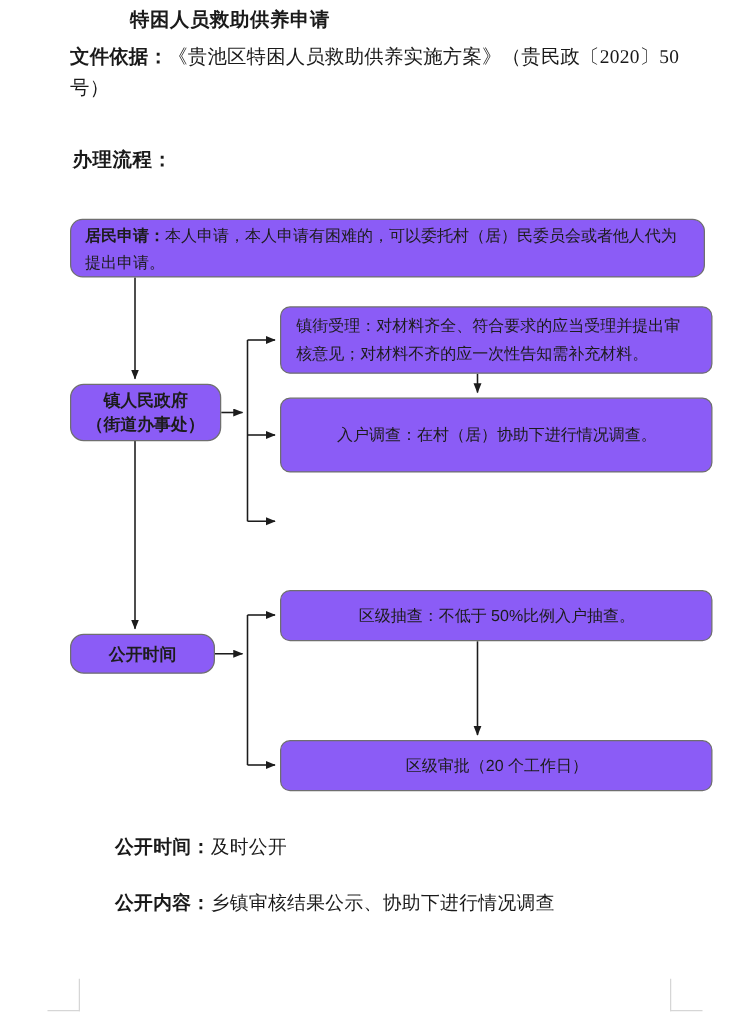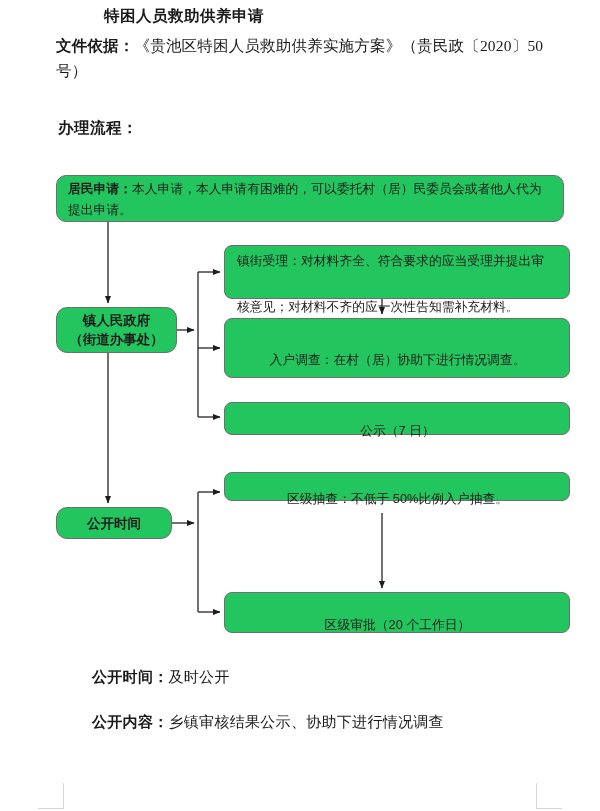--- a/index.html
+++ b/index.html
@@ -69,21 +69,21 @@
     width: 600px;
     height: 811px;
     overflow: visible;
   }
 
   .node {
     position: absolute;
     box-sizing: border-box;
     border: 1px solid #6f6f6f;
     border-radius: 9px;
-    background: #22c55e;
+    background: #8b5cf6;
     display: flex;
     flex-direction: column;
     justify-content: center;
     color: #1c1c1c;
   }
 
   
   .node.actor {
     align-items: center;
     text-align: center;
@@ -99,21 +99,21 @@
     font-family: "Liberation Sans", "DejaVu Sans", sans-serif;
     font-size: 12.8px;
     line-height: 22px;
     padding: 3px 11px 3px 12px;
     border-radius: 8px;
   }
   .node.task.center {
     align-items: center;
     text-align: center;
   }
-  .node.task .ln { display: block; margin-top: 24px; }
+  .node.task .ln { display: block; }
 
   
   .node.intro {
     font-family: "Liberation Sans", "DejaVu Sans", sans-serif;
     font-size: 12.8px;
     line-height: 21px;
     padding: 4px 10px 4px 11px;
     border-radius: 10px;
   }
   .node.intro b { font-weight: bold; }
@@ -206,29 +206,26 @@
 
     <div class="node task" style="left:224px; top:245px; width:346px; height:54px;">
       <span class="ln">镇街受理：对材料齐全、符合要求的应当受理并提出审</span>
       <span class="ln">核意见；对材料不齐的应一次性告知需补充材料。</span>
     </div>
 
     <div class="node task center" style="left:224px; top:318px; width:346px; height:60px;">
       <span class="ln">入户调查：在村（居）协助下进行情况调查。</span>
     </div>
 
-    <div class="node task center" style="left:224px; top:402px; width:346px; height:33px;">
-      <span class="ln">公示（7 日）</span>
-    </div>
 
     <div class="node actor" style="left:56px; top:507px; width:116px; height:32px;">
       <span class="ln">公开时间</span>
     </div>
 
-    <div class="node task center" style="left:224px; top:472px; width:346px; height:29px;">
+    <div class="node task center" style="left:224px; top:472px; width:346px; height:41px;">
       <span class="ln">区级抽查：不低于 50%比例入户抽查。</span>
     </div>
 
     <div class="node task center" style="left:224px; top:592px; width:346px; height:41px;justify-content:center;">
       <span class="ln">区级审批（20 个工作日）</span>
     </div>
 
   </div>
 
   <div class="foot-row foot-time">

